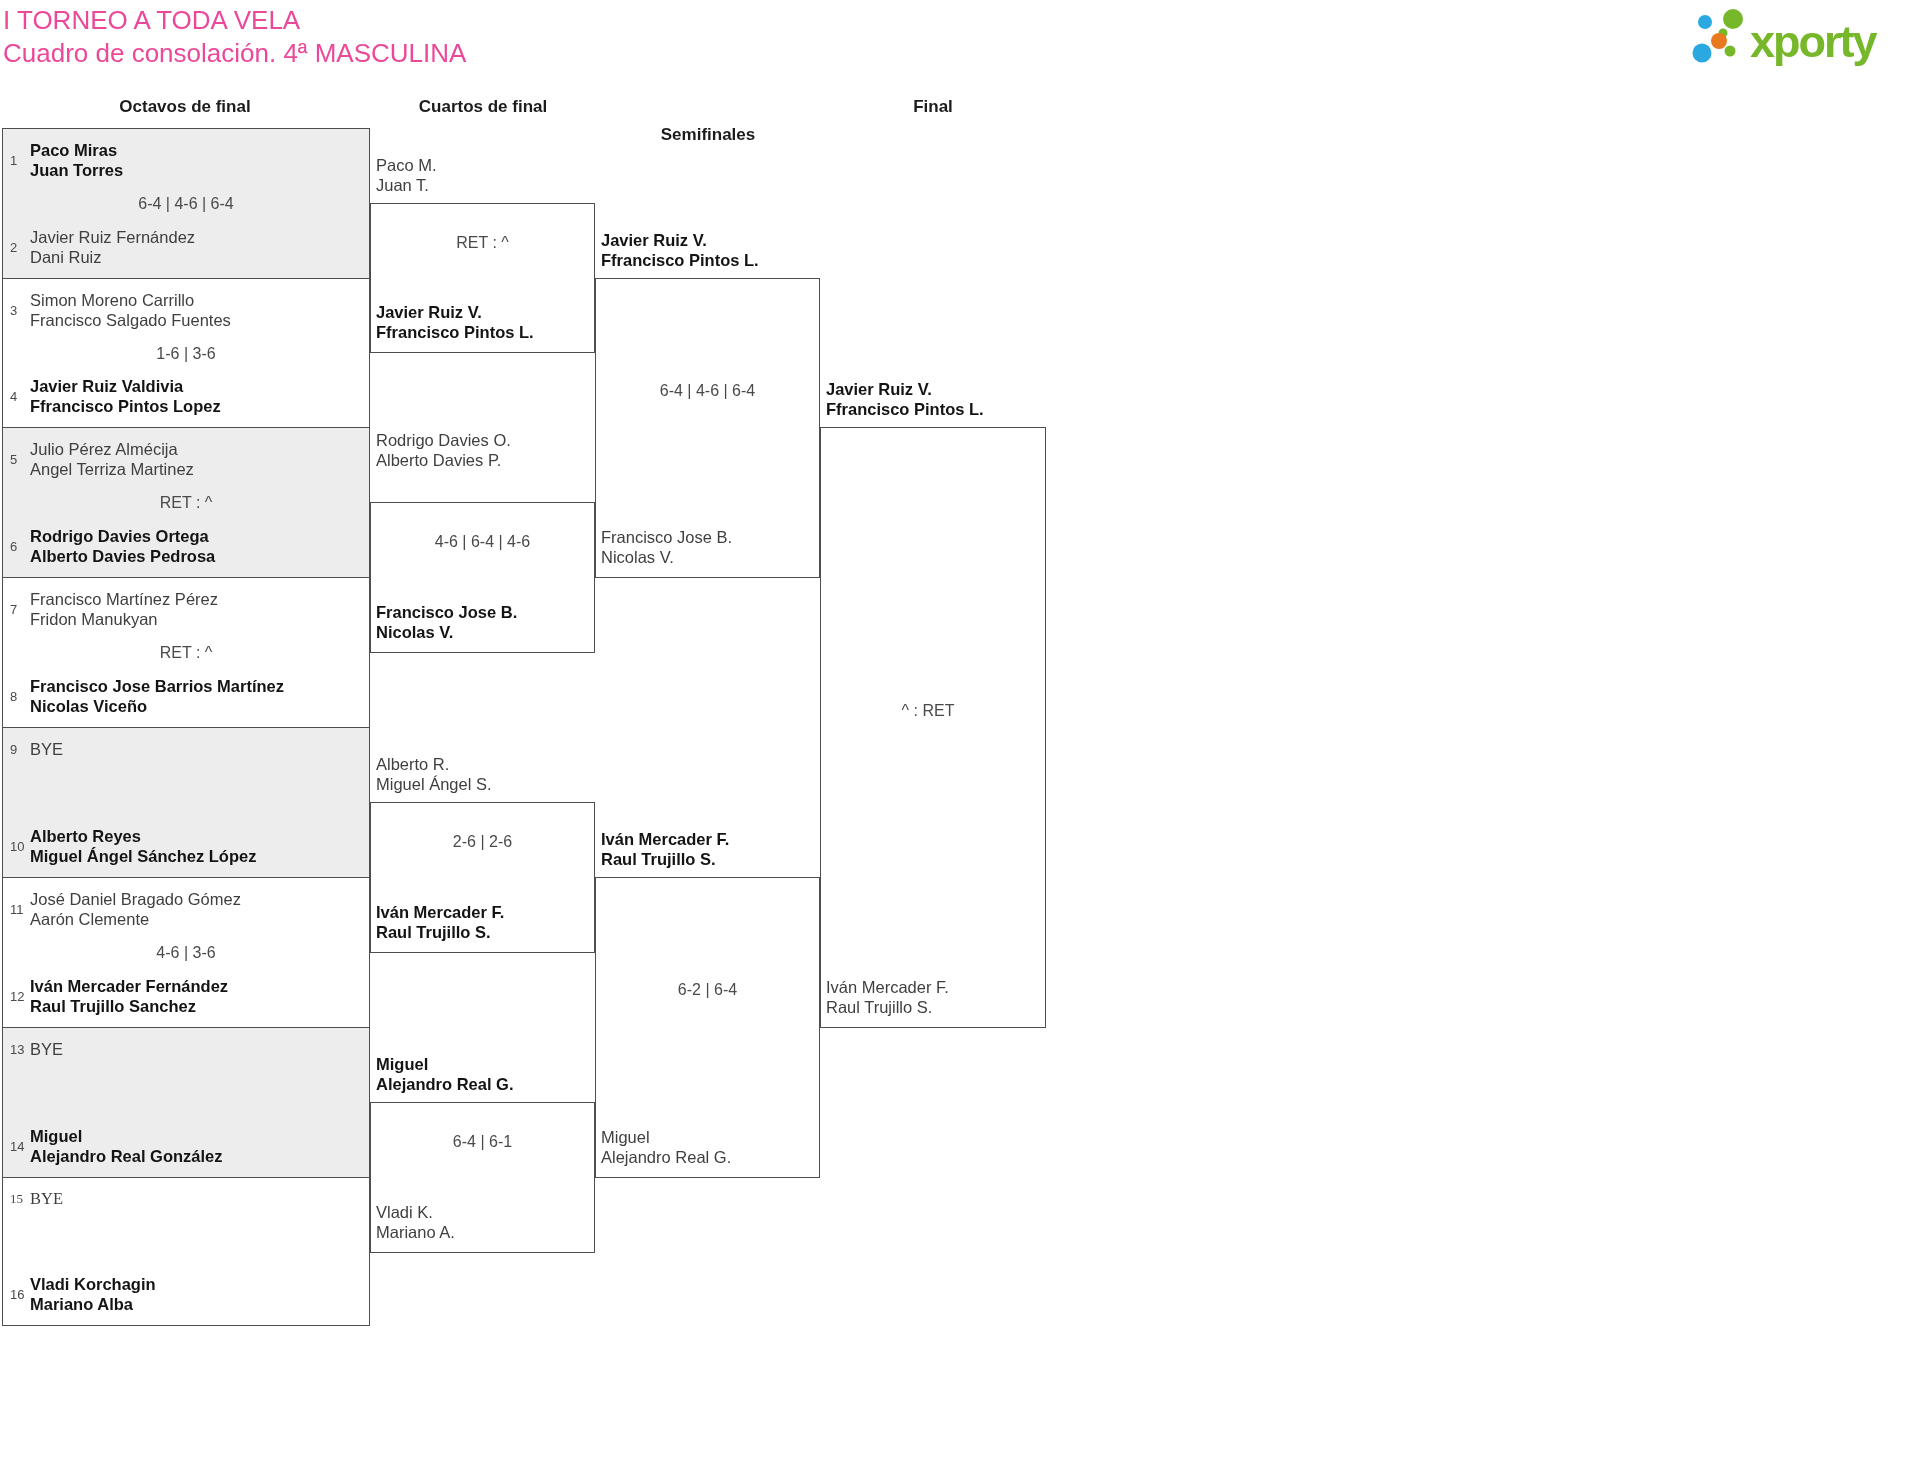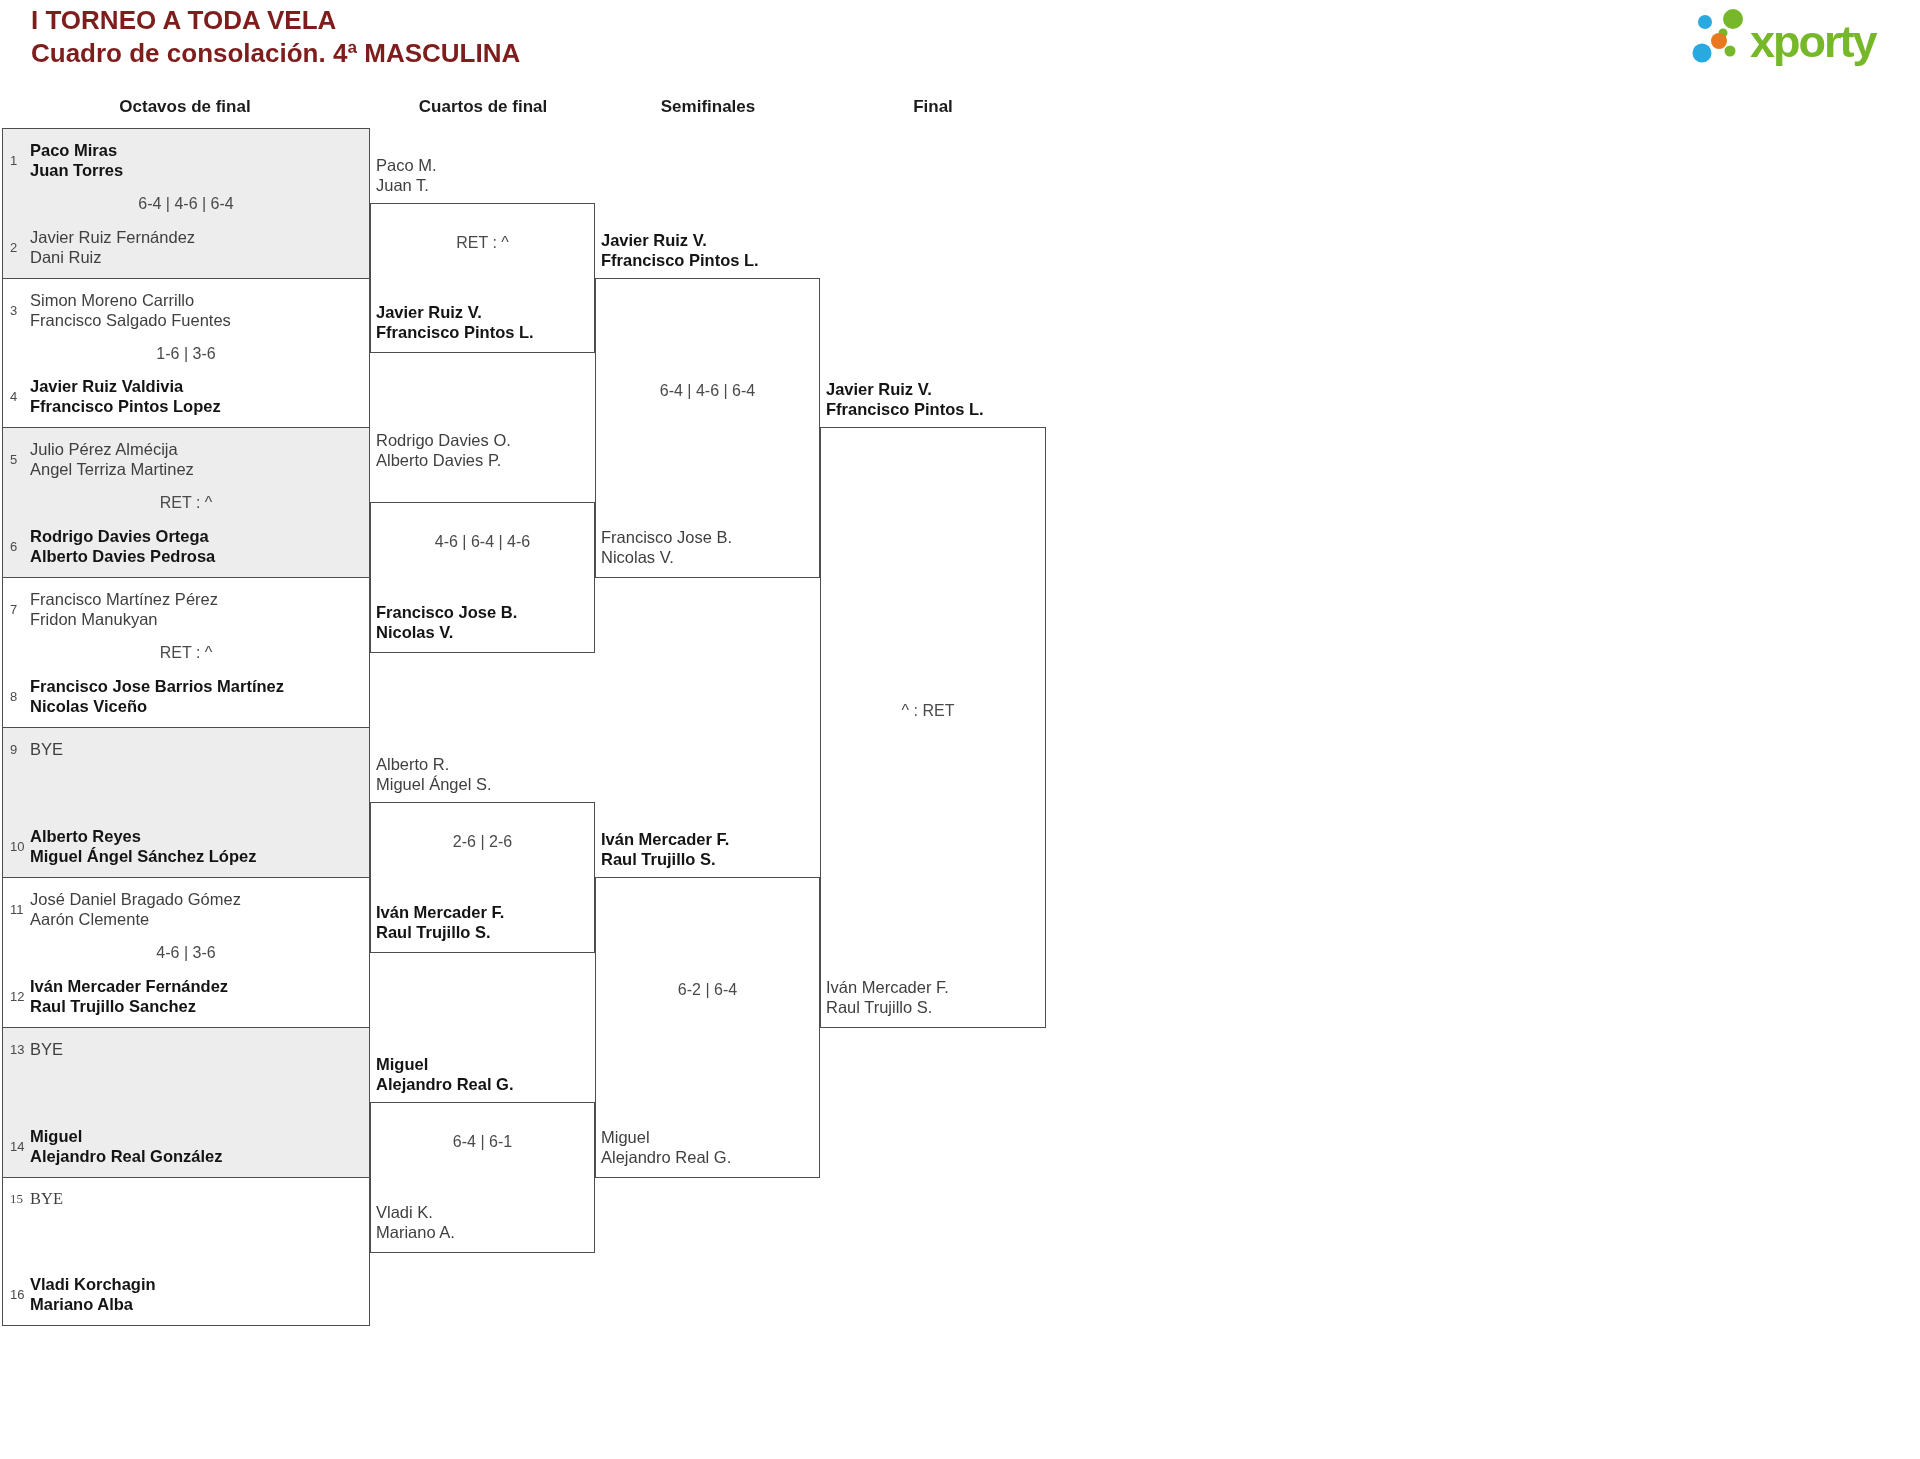--- a/index.html
+++ b/index.html
@@ -1,18 +1,18 @@
 <!DOCTYPE html>
 <html><head>
 <meta charset="utf-8">
 <style>
   html,body{margin:0;padding:0;background:#ffffff;}
   #page{position:relative;width:1920px;height:1459px;background:#ffffff;overflow:hidden;
         font-family:"Liberation Sans","DejaVu Sans",sans-serif;}
-  .title{position:absolute;left:3px;top:4px;font-size:26px;line-height:33px;font-weight:700;color:#7f1d1d;margin-left:28px;}
+  .title{position:absolute;left:3px;top:4px;font-size:26px;line-height:33px;font-weight:400;color:#ec4899;}
   .round-header{position:absolute;top:97px;width:300px;text-align:center;font-size:17px;font-weight:600;color:#1c1c1c;}
   .match-box{position:absolute;box-sizing:border-box;border:1px solid #4e4e4e;background:#ffffff;}
   .match-box.shaded{background:#ededed;}
   .entry{position:absolute;left:0;display:flex;align-items:center;}
   .seed{flex:none;width:27px;padding-left:7px;box-sizing:border-box;font-size:13px;color:#4a4a4a;}
   .names{display:flex;flex-direction:column;}
   .nm{font-size:16.5px;line-height:20px;color:#3f3f3f;white-space:nowrap;}
   .nm.w{font-weight:700;color:#141414;}
   .score{position:absolute;text-align:center;font-size:16px;line-height:22px;color:#4a4a4a;white-space:nowrap;}
   .team-label{position:absolute;display:flex;flex-direction:column;}
@@ -34,21 +34,21 @@
     <circle cx="35" cy="31" r="4.5" fill="#76b82a"></circle>
     <circle cx="31" cy="39" r="8" fill="#e8791e"></circle>
     <circle cx="14" cy="51" r="9.5" fill="#2aa9e0"></circle>
     <circle cx="42" cy="49" r="5.5" fill="#76b82a"></circle>
     <text x="62" y="55" font-family="Liberation Sans, DejaVu Sans, sans-serif" font-size="45" font-weight="bold" letter-spacing="-2" fill="#76b82a">xporty</text>
   </svg>
 
   <div id="headers">
       <div class="round-header" style="left: 35px;">Octavos de final</div>
       <div class="round-header" style="left: 333px;">Cuartos de final</div>
-      <div class="round-header" style="left: 558px;">Semifinales</div>
+      <div class="round-header" style="left: 558px; margin-top: 28px;">Semifinales</div>
       <div class="round-header" style="left: 783px;">Final</div>
     </div>
   <div id="bracket">
       <div class="match-box shaded" style="left: 2px; top: 128px; width: 368px; height: 151px;">
         <div class="entry" style="top: 11px;">
           <div class="seed">1</div>
           <div class="names">
             <div class="nm w">Paco Miras</div>
             <div class="nm w">Juan Torres</div>
           </div>

